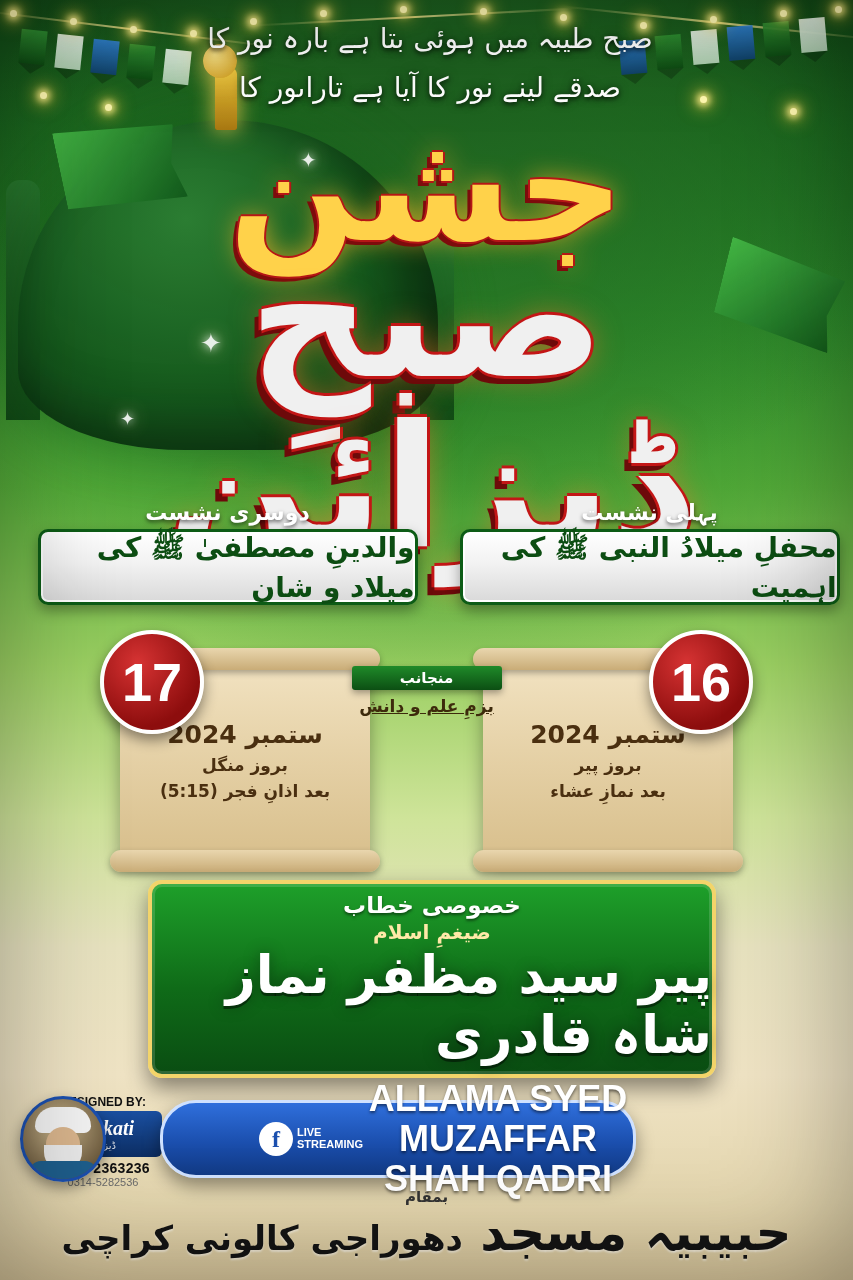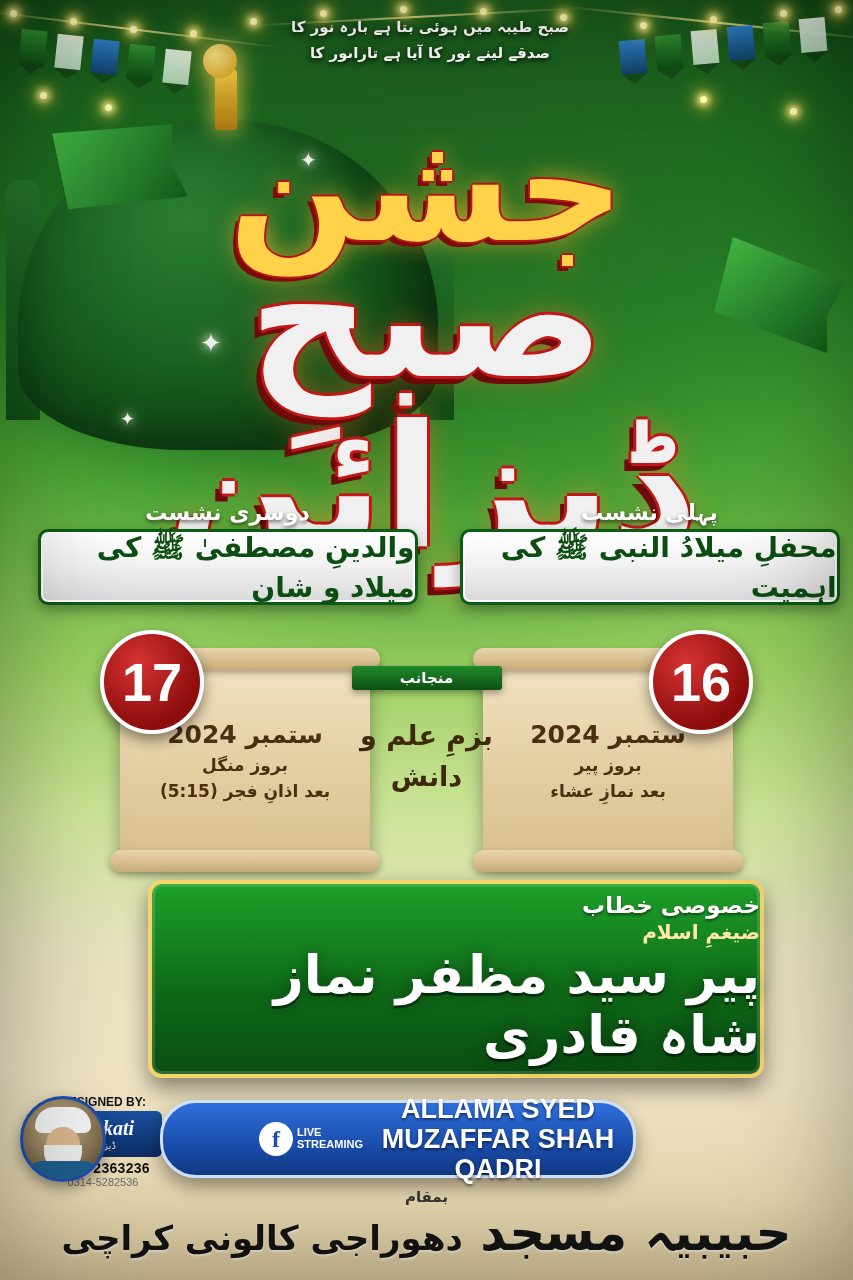--- a/index.html
+++ b/index.html
@@ -37,21 +37,21 @@
   .greenflag{position:absolute;width:120px;height:90px;background:linear-gradient(135deg,#49c04a,#0f5418);
     clip-path:polygon(0 0,100% 18%,92% 60%,100% 100%,0 86%);opacity:.85;filter:blur(.3px);}
 
   
   .spark{position:absolute;color:#fff;text-shadow:0 0 10px #fff,0 0 20px #ffe89a;font-size:26px;line-height:1;opacity:.9;}
 
   
   .urdu{font-family:"DejaVu Sans","Liberation Sans",sans-serif;direction:rtl;unicode-bidi:isolate;}
 
   .topcouplet{position:absolute;left:200px;top:14px;width:460px;text-align:center;color:#fff;
-    font-size:15px;line-height:1.75;font-weight:bold;text-shadow:0 2px 4px rgba(0,0,0,.65),0 0 10px rgba(0,0,0,.5);}
+    font-size:28px;line-height:1.75;font-weight:normal;text-shadow:0 2px 4px rgba(0,0,0,.65),0 0 10px rgba(0,0,0,.5);}
 
   
   .maincal{position:absolute;left:0;top:110px;width:853px;text-align:center;}
   .maincal .t1{
     font-size:150px;line-height:1.05;font-weight:bold;
     color:#ffd24a;
     text-shadow:
       -2px 0 0 #b51616, 2px 0 0 #b51616, 0 -2px 0 #b51616, 0 2px 0 #b51616,
       -5px 5px 0 #7d0c0c, 0 0 26px rgba(255,180,40,.75);
     letter-spacing:-4px;
@@ -91,27 +91,27 @@
     display:flex;flex-direction:column;justify-content:center;gap:6px;}
   .scrolltxt .small{font-size:17px;}
   .daybadge{position:absolute;width:96px;height:96px;border-radius:50%;
     background:radial-gradient(circle at 35% 30%,#d63333,#8d0d0d 70%);
     border:4px solid #fff;box-shadow:0 6px 14px rgba(0,0,0,.45);
     color:#fff;font-size:54px;font-weight:bold;display:flex;align-items:center;justify-content:center;}
   .daybadge.r{right:100px;top:0;} .daybadge.l{left:100px;top:0;}
   .midflag{position:absolute;left:50%;transform:translateX(-50%);top:36px;width:150px;text-align:center;}
   .midflag .tag{background:linear-gradient(180deg,#1f8a29,#0c4f13);color:#fff;font-size:15px;font-weight:bold;
     padding:3px 12px;border-radius:3px;box-shadow:0 3px 7px rgba(0,0,0,.35);}
-  .midflag .lines{margin-top:26px;color:#3d2a0c;font-size:27px;font-weight:bold;line-height:1.5;}
+  .midflag .lines{margin-top:4px;color:#3d2a0c;font-size:17px;font-weight:bold;line-height:1.5;text-decoration:underline;}
 
   
   .speaker{position:absolute;left:148px;top:880px;width:560px;height:190px;border-radius:14px;
     background:linear-gradient(180deg,#1ea02a 0%,#0f6b18 55%,#0a4d12 100%);
     border:4px solid #f3d46a;box-shadow:0 10px 22px rgba(0,0,0,.45), inset 0 0 0 3px rgba(255,255,255,.15);
-    display:flex;flex-direction:column;align-items:flex-end;justify-content:center;gap:2px;padding-left:48px;}
+    display:flex;flex-direction:column;align-items:center;justify-content:center;gap:2px;}
   .speaker .khitab{color:#fff;font-size:23px;font-weight:bold;text-shadow:0 2px 3px rgba(0,0,0,.5);}
   .speaker .zaghm{color:#ffe9a8;font-size:20px;font-weight:bold;}
   .speaker .name{color:#fff;font-size:52px;font-weight:bold;line-height:1.15;
     text-shadow:0 3px 0 rgba(0,0,0,.45),0 0 16px rgba(0,0,0,.4);}
 
   
   .designer{position:absolute;left:44px;top:1095px;width:118px;text-align:center;}
   .designer .lbl{font-size:12px;font-weight:bold;color:#111;}
   .designer .box{margin-top:2px;background:linear-gradient(180deg,#1a4fa0,#0d2e63);border-radius:6px;
     padding:6px 0;color:#fff;}
@@ -128,21 +128,21 @@
   .avatar{position:absolute;left:20px;top:1096px;width:80px;height:80px;border-radius:50%;
     background:radial-gradient(circle at 45% 35%,#c9b58c,#4b3a22);
     border:3px solid #1b4fae;box-shadow:0 6px 14px rgba(0,0,0,.4);overflow:hidden;}
   .avatar .turban{position:absolute;left:12px;top:8px;width:56px;height:26px;border-radius:28px 28px 10px 10px;background:#f2f2f2;}
   .avatar .face{position:absolute;left:23px;top:28px;width:34px;height:34px;border-radius:50%;background:#d8b48c;}
   .avatar .beard{position:absolute;left:21px;top:46px;width:38px;height:26px;border-radius:0 0 22px 22px;background:#e9e9e9;}
   .avatar .body{position:absolute;left:6px;top:62px;width:68px;height:24px;border-radius:12px 12px 0 0;background:#1e5e8c;}
   .fbicon{width:34px;height:34px;border-radius:50%;background:#fff;color:#1b4fae;font-weight:bold;
     font-family:"Liberation Serif",serif;font-size:24px;display:flex;align-items:center;justify-content:center;}
   .liveword{color:#fff;font-size:11px;font-weight:bold;line-height:1.05;margin-left:4px;}
-  .livename{flex:1;text-align:center;color:#fff;font-size:27px;font-weight:bold;line-height:1.12;
+  .livename{flex:1;text-align:center;color:#fff;font-size:36px;font-weight:bold;line-height:1.12;
     text-shadow:0 2px 3px rgba(0,0,0,.5);}
 
   
   .venue{position:absolute;left:0;top:1188px;width:853px;text-align:center;color:#1c1c1c;}
   .venue .crest{font-size:15px;font-weight:bold;color:#333;}
   .venue .name{font-size:50px;font-weight:bold;line-height:1.1;color:#141414;
     text-shadow:0 2px 2px rgba(255,255,255,.5);}
   .venue .name .sm{font-size:34px;}
 
   .vignette{position:absolute;inset:0;pointer-events:none;

